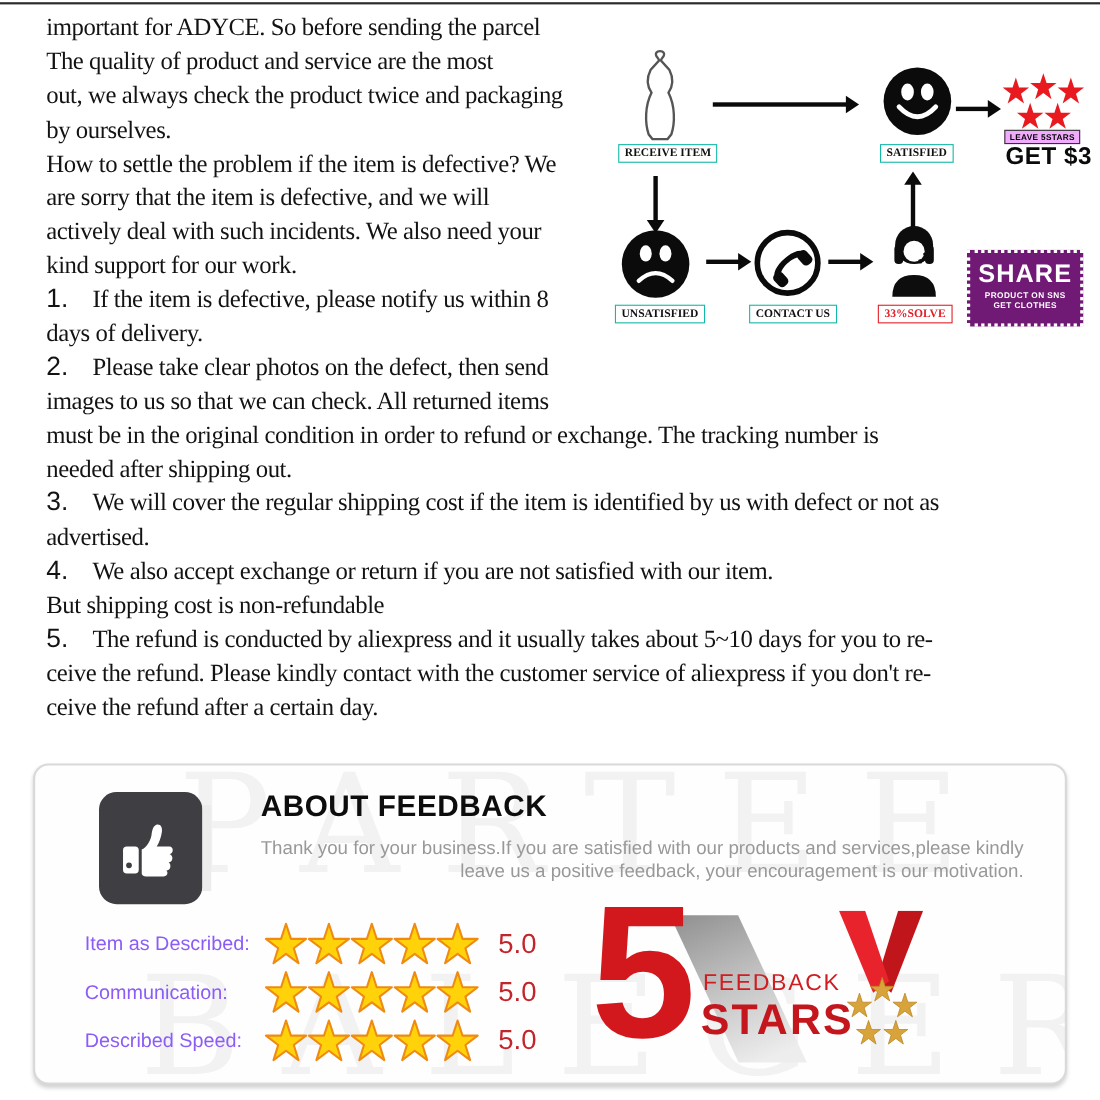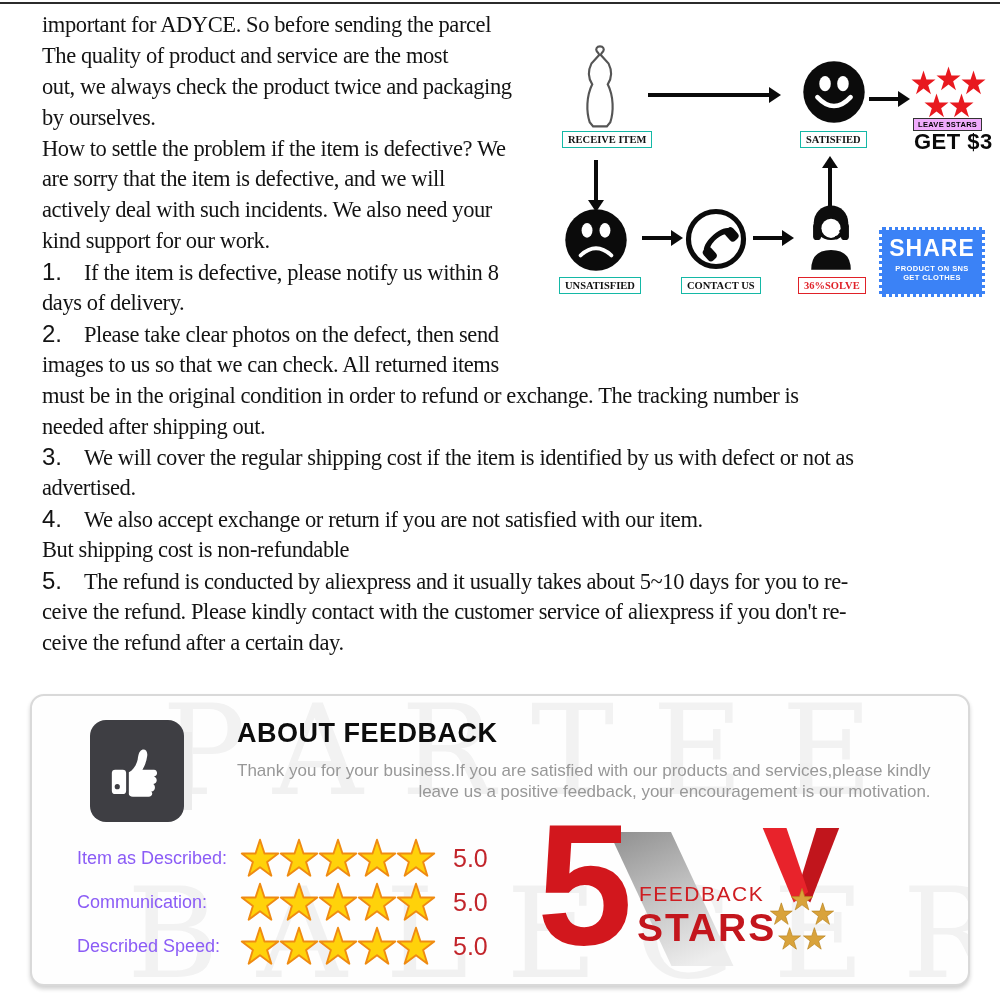--- a/index.html
+++ b/index.html
@@ -33,21 +33,21 @@
                border-bottom:12px solid #0a0a0a; border-left:8px solid transparent; border-right:8px solid transparent; }
 
   .star-red { fill:#e8191f; overflow:visible; position:absolute; }
   .leave-box { position:absolute; left:913px; top:118px; border:1px solid #333; background:#f0abfc;
                font-family:"Liberation Sans", sans-serif; font-weight:bold; font-size:7.5px;
                padding:1px 4px; letter-spacing:0.3px; }
   .get3 { position:absolute; left:914px; top:129px; font-family:"Liberation Sans", sans-serif;
           font-weight:bold; font-size:22px; color:#0a0a0a; letter-spacing:0.5px; }
 
   .share-stamp { position:absolute; left:879px; top:227px; width:106px; height:70px;
-                 background:#3b82f6; border:3px dotted #fff; outline:2px solid #fff;
+                 background:#701a75; border:3px dotted #fff; outline:2px solid #fff;
                  color:#fff; text-align:center; font-family:"Liberation Sans", sans-serif; }
   .share-stamp .t1 { font-size:23px; font-weight:bold; letter-spacing:1px; margin-top:5px; }
   .share-stamp .t2 { font-size:7.5px; font-weight:bold; letter-spacing:0.4px; margin-top:2px; }
   .share-stamp .t3 { font-size:7.5px; font-weight:bold; letter-spacing:0.4px; }
 
   
   .fb-card { position:absolute; left:30px; top:694px; width:940px; height:292px;
              background:#fefefe; border:2px solid #d9d9d9; border-radius:14px;
              box-shadow:0 3px 4px rgba(0,0,0,0.18); overflow:hidden; }
   .wm { position:absolute; font-family:"DejaVu Serif", serif; font-size:125px; color:#555;
@@ -179,21 +179,21 @@
 
   <svg class="abs" style="left:800px;top:203px" width="62" height="68" viewBox="0 0 100 110">
     <circle cx="50" cy="32" r="28" fill="#0d0d0d"></circle>
     <rect x="21" y="32" width="13" height="28" rx="6" fill="#0d0d0d"></rect>
     <rect x="66" y="32" width="13" height="28" rx="6" fill="#0d0d0d"></rect>
     <circle cx="50" cy="41" r="15.5" fill="#fff"></circle>
     <path d="M64 44 Q72 52 60 56" stroke="#0d0d0d" stroke-width="3.5" fill="none"></path>
     <circle cx="59" cy="56" r="3.2" fill="#0d0d0d"></circle>
     <path d="M18 108 Q18 76 50 76 Q82 76 82 108 Z" fill="#0d0d0d"></path>
   </svg>
-  <div class="flow-label red" style="left:798px;top:277px">36%SOLVE</div>
+  <div class="flow-label red" style="left:798px;top:277px">33%SOLVE</div>
 
   <div class="share-stamp">
     <div class="t1">SHARE</div>
     <div class="t2">PRODUCT ON SNS</div>
     <div class="t3">GET CLOTHES</div>
   </div>
 </div>
 
 <div class="fb-card">
   <div class="wm" style="left:130px;top:-18px">PARTEE</div>

